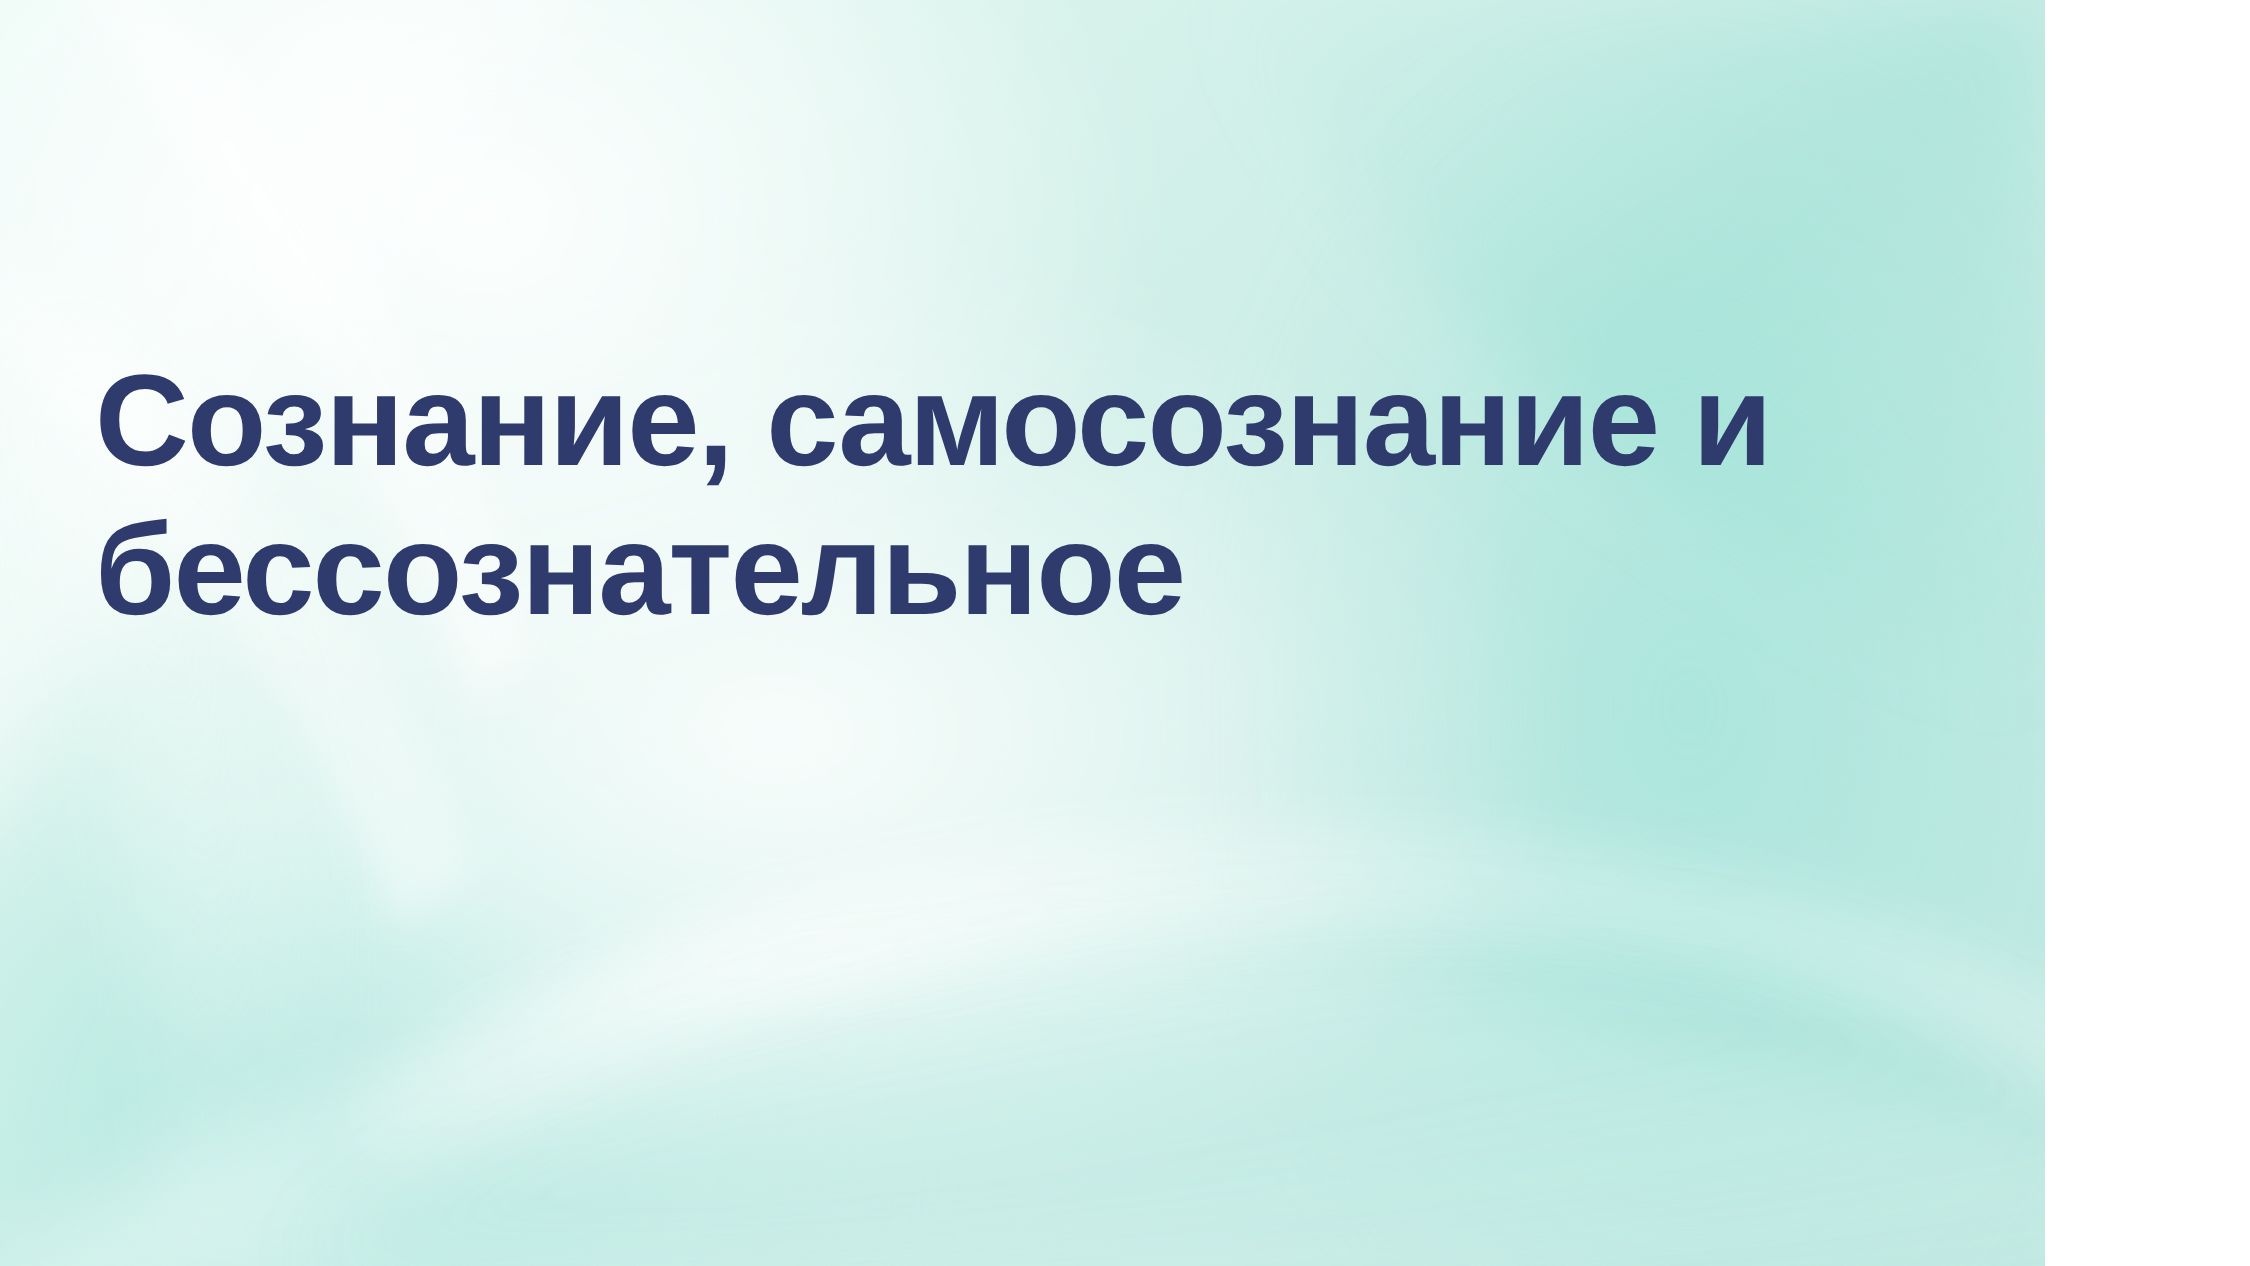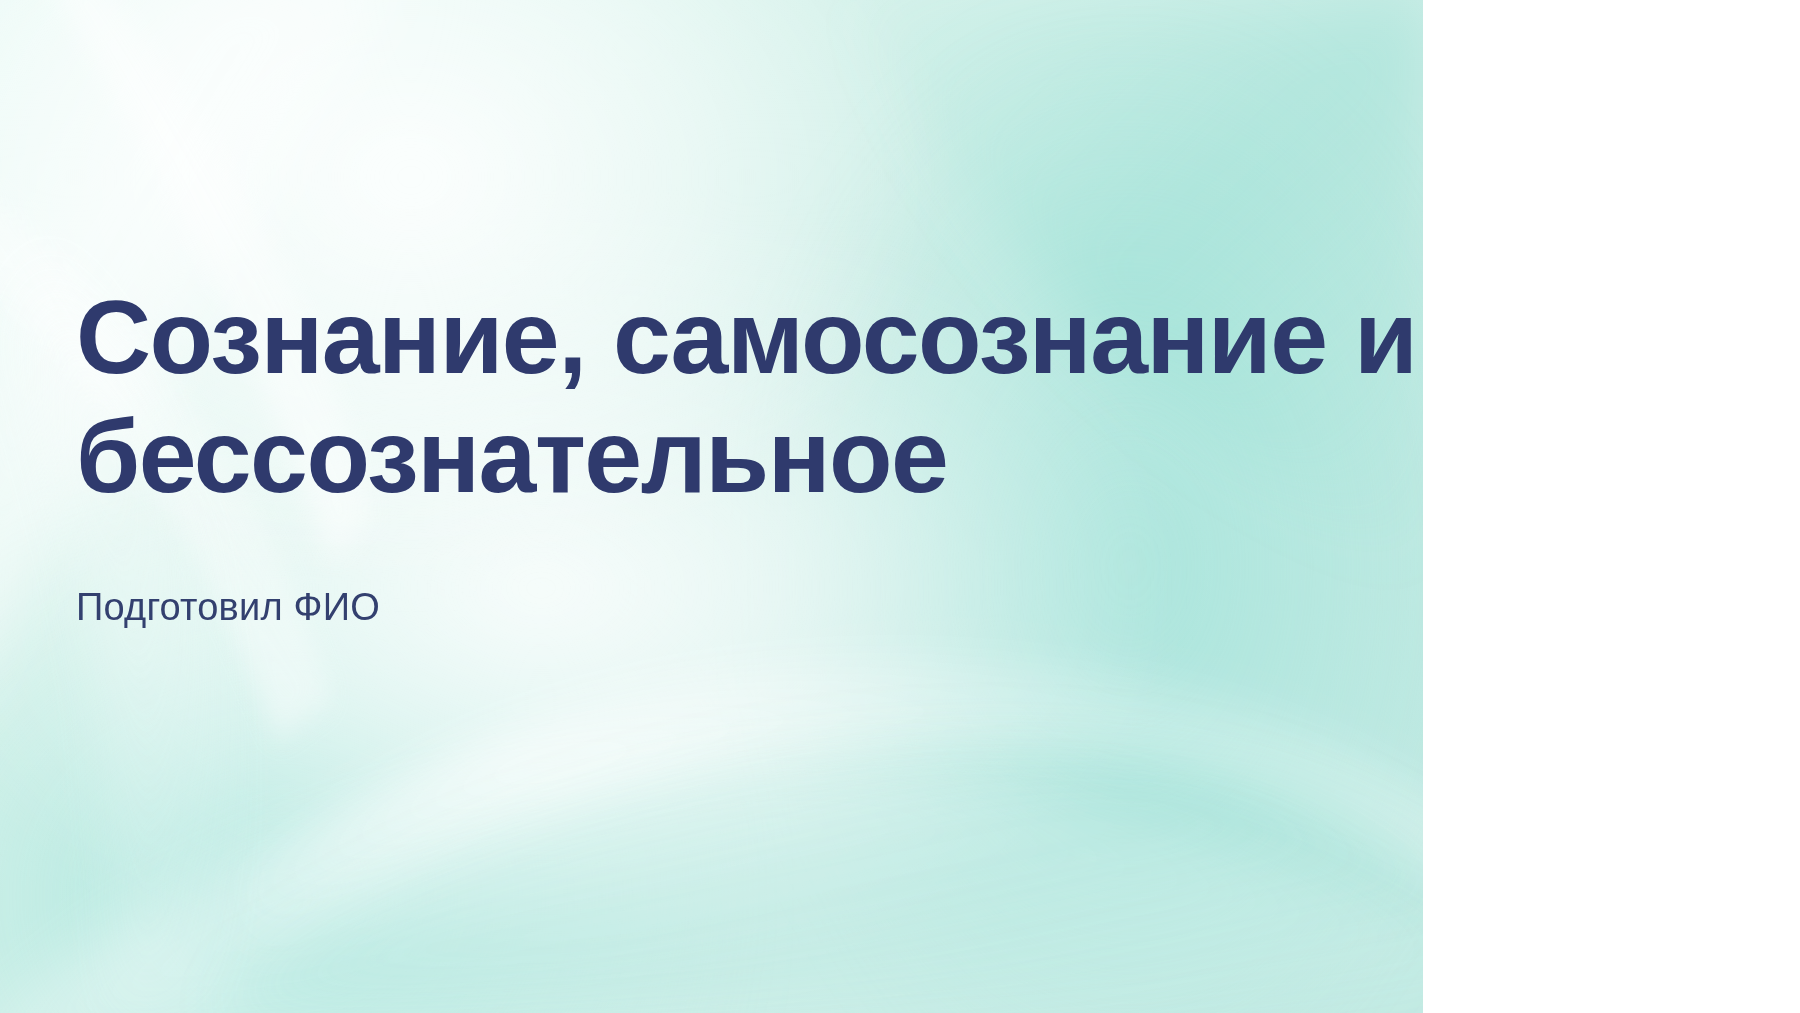--- a/index.html
+++ b/index.html
@@ -6,21 +6,21 @@
     margin: 0;
     padding: 0;
     background: #ffffff;
   }
   body {
     font-family: "Liberation Sans", sans-serif;
   }
 
   .slide {
     position: relative;
-    width: 1423px;
+    width: 1636px;
     height: 1013px;
     overflow: hidden;
     background: #cdeee8;
   }
 
   
   .bg-base {
     position: absolute;
     inset: 0;
     background:
@@ -184,16 +184,15 @@
              L 1860,900 C 1660,800 1440,750 1230,748 C 880,744 570,830 330,960 Z" fill="url(#wgB)" filter="url(#softA)" opacity="0.9"></path>
 
     <path d="M 260,1013 C 520,830 900,726 1320,744 C 1580,756 1740,806 1860,862
              L 1860,1013 Z" fill="url(#wgC)" filter="url(#softB)" opacity="0.7"></path>
 
     <path d="M 60,250 C 240,430 320,650 300,1013 L 140,1013 C 150,700 90,470 -20,320 Z" fill="url(#wgA)" filter="url(#softB)" opacity="0.55"></path>
   </svg>
 
   <div class="content">
     <h1 class="title">Сознание, самосознание и бессознательное</h1>
-    <p class="subtitle">Подготовил ФИО</p>
   </div>
 
 </div>
 
 </body></html>

